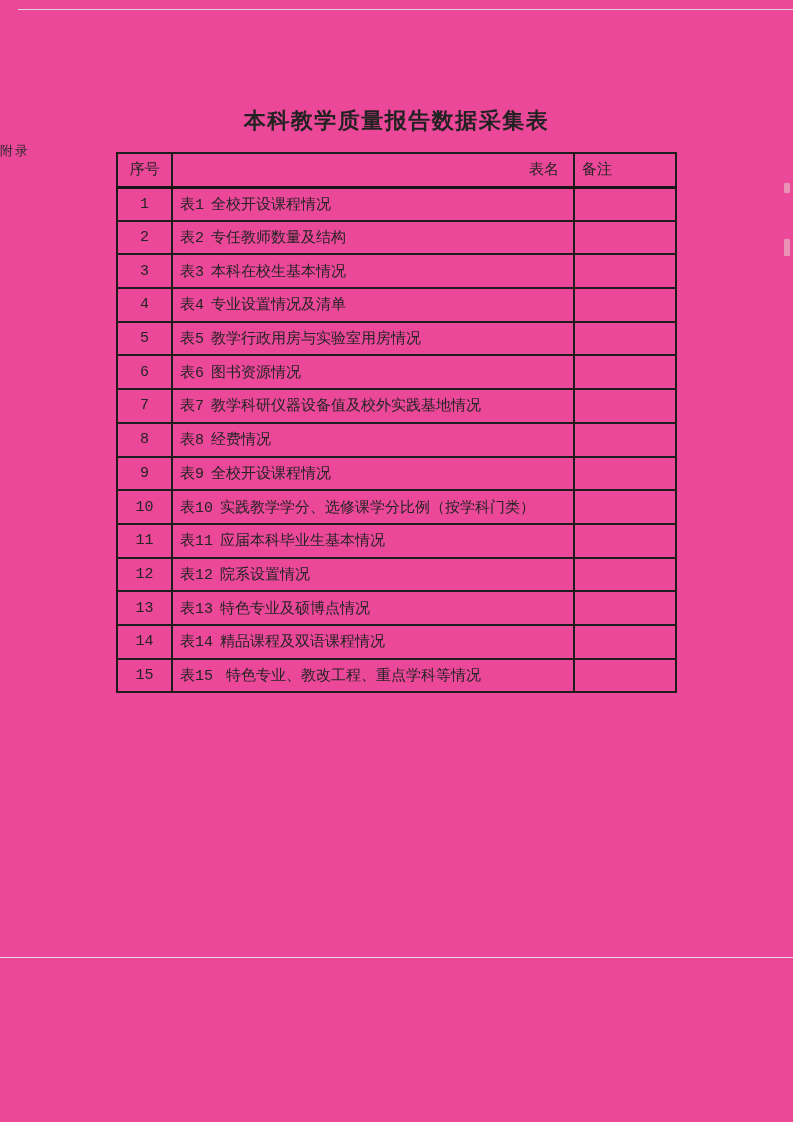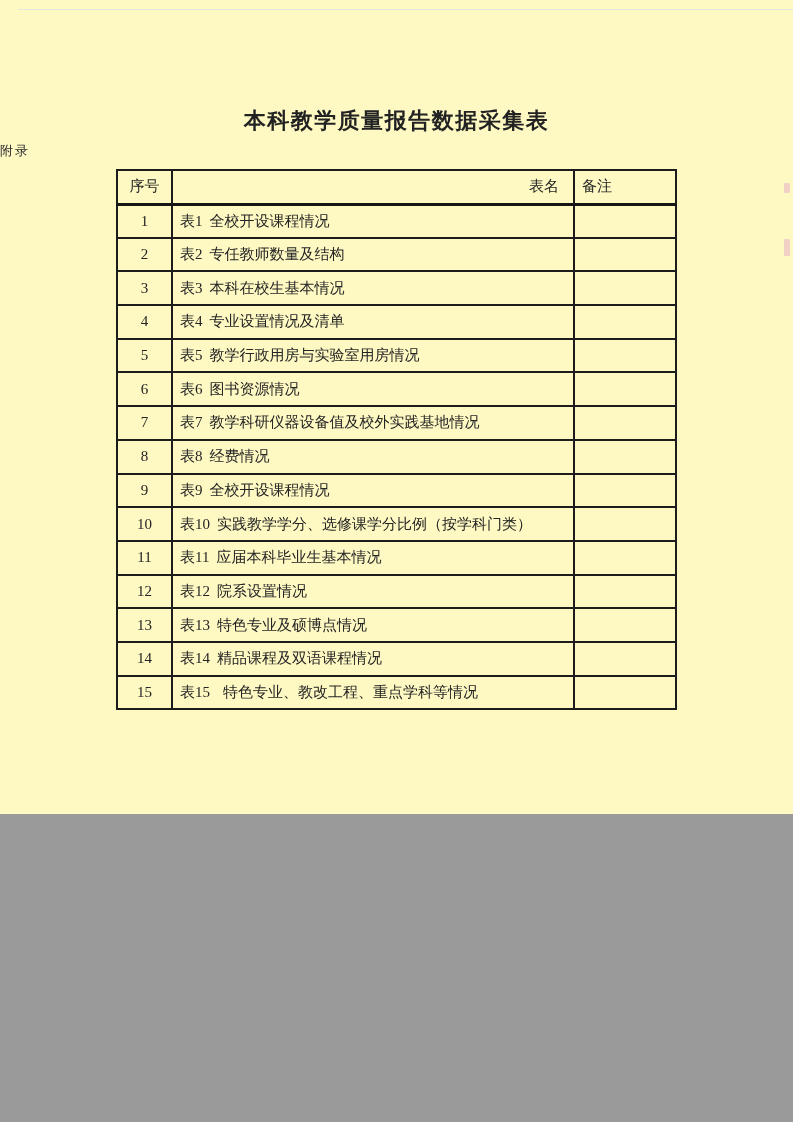--- a/index.html
+++ b/index.html
@@ -1,22 +1,23 @@
 <!DOCTYPE html>
 <html><head>
 <meta charset="utf-8">
 <style>
   html,body{margin:0;padding:0;}
   body{background:#9a9a9a;font-family:"Liberation Serif","DejaVu Serif",serif;}
   .page{
     position:relative;
-    width:793px;height:814px;
-    background:#fef9c3;
+    width:793px;height:1122px;
+    background:#ec4899;
     overflow:hidden;
     color:#1f1f1f;
+    font-family:Liberation Mono, monospace;
   }
   .scan-line-top{
     position:absolute;top:9px;left:18px;right:0;height:1px;
     background:#dfe3e1;opacity:.9;
   }
   .scan-line-bottom{
     position:absolute;top:957px;left:0;right:0;height:1px;
     background:#e6e9e7;opacity:.9;
   }
   .scan-mark{
@@ -31,21 +32,21 @@
     font-size:22px;font-weight:700;letter-spacing:1.5px;
     color:#222;
   }
   .doc-subtitle{
     position:absolute;top:142px;left:0;width:100%;
     text-align:left;
     font-size:13px;letter-spacing:2px;
     color:#2a2a2a;
   }
   table.doc-table{
-    position:absolute;left:116px;top:169px;
+    position:absolute;left:116px;top:152px;
     width:559px;
     border-collapse:collapse;
     table-layout:fixed;
     font-size:15px;color:#242424;
   }
   .doc-table col.c1{width:55px;}
   .doc-table col.c2{width:402px;}
   .doc-table col.c3{width:102px;}
   .doc-table td{
     border:2px solid #1c1c1c;

